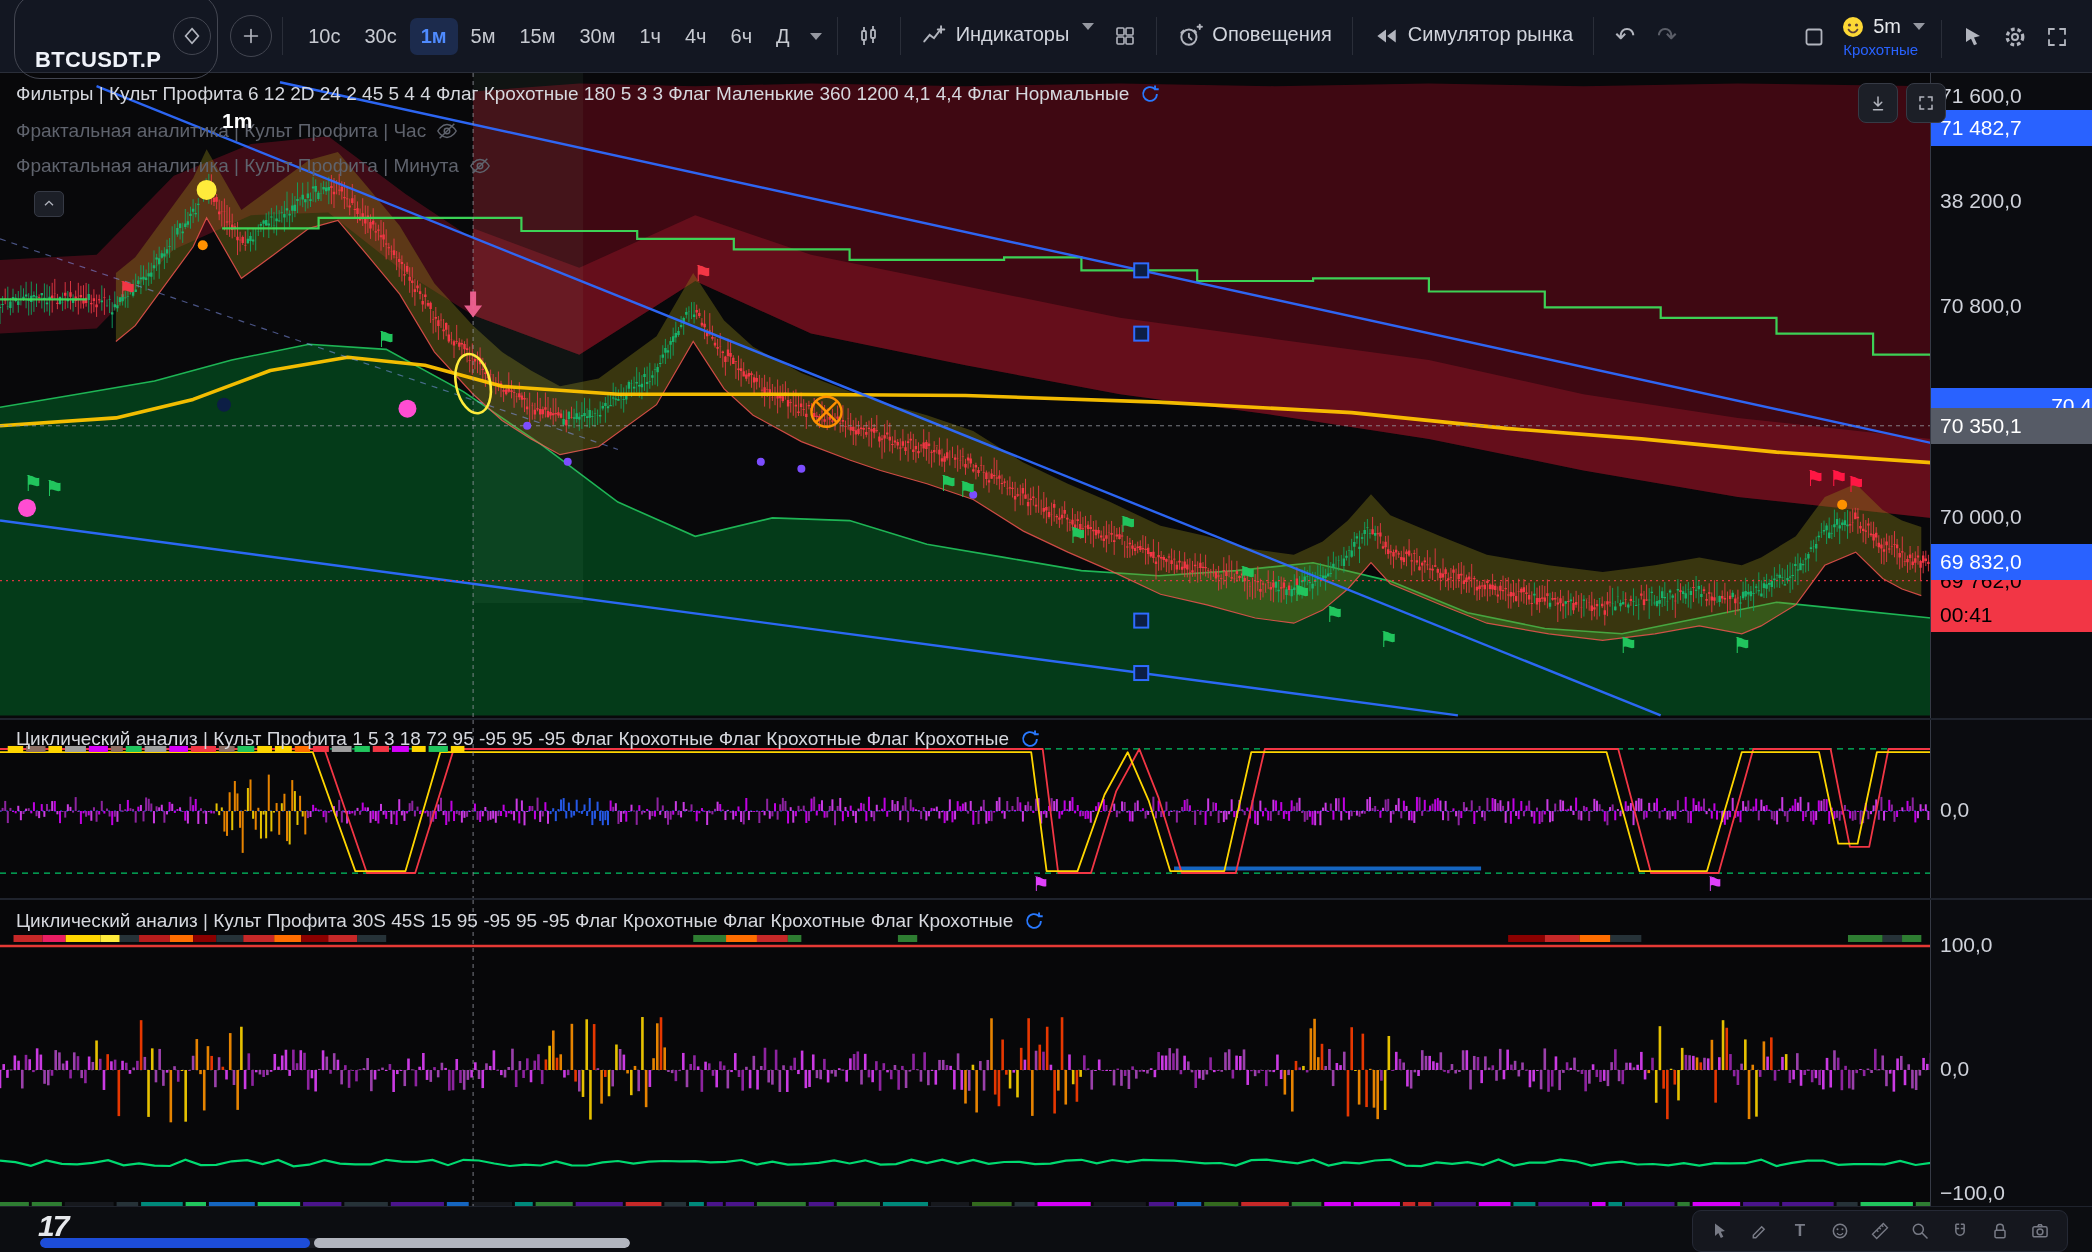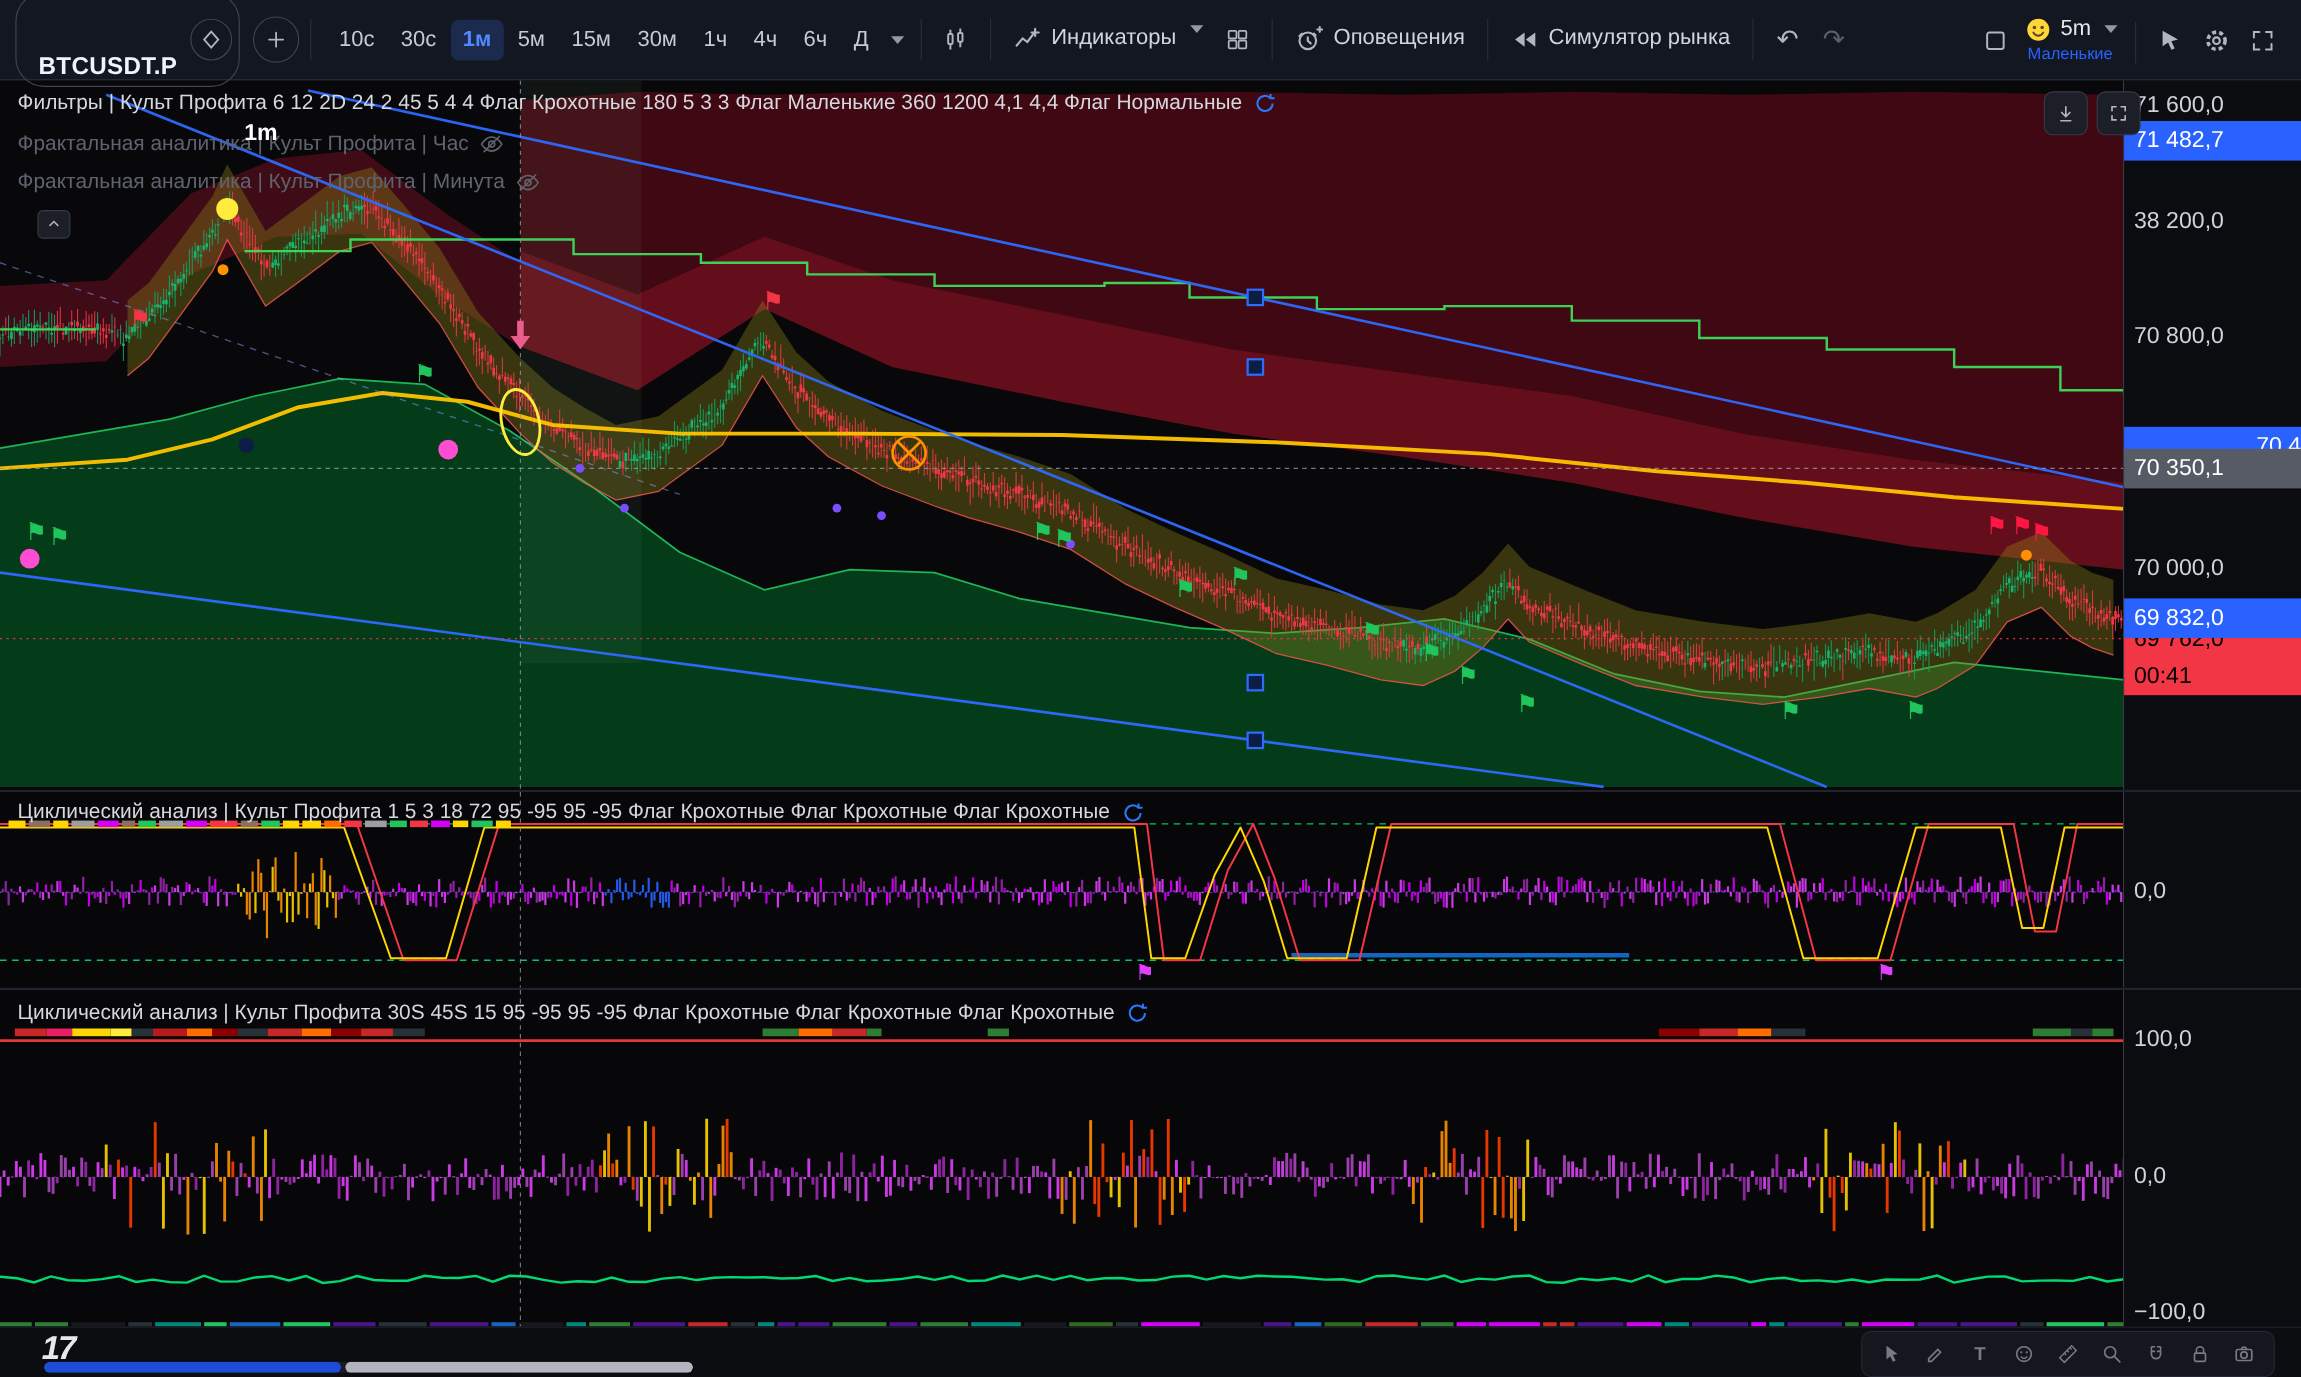--- a/index.html
+++ b/index.html
@@ -158,21 +158,21 @@
         <div class="save-top">
           <svg class="ic" width="24" height="24" viewBox="0 0 24 24">
             <circle cx="12" cy="12" r="10" fill="#fdd835"></circle>
             <circle cx="8.5" cy="10" r="1.6" fill="#5d4037"></circle>
               <circle cx="15.5" cy="10" r="1.6" fill="#5d4037"></circle>
             <path d="M7.5 14.5c1.2 2 3 3 4.5 3s3.3-1 4.5-3" stroke="#5d4037" stroke-width="1.6" fill="none" stroke-linecap="round"></path>
           </svg>
           <span>5m</span>
           <span class="chev"></span>
         </div>
-        <div class="save-label">Маленькие</div>
+        <div class="save-label">Крохотные</div>
       </div>
       <div class="sep"></div>
       <div class="icon-btn">
         <svg class="ic" width="24" height="24" viewBox="0 0 24 24">
             <path d="M5 3l14 8-6 1.5L16 19l-3 1.2-3-6.5L5 17z" fill="#b2b5be"></path>
           </svg>
       </div>
       <div class="icon-btn">
         <svg class="ic" width="26" height="26" viewBox="0 0 24 24">
           <circle cx="12" cy="12" r="7.2" fill="none" stroke="#b2b5be" stroke-width="3" stroke-dasharray="3.4 2.6"></circle>

